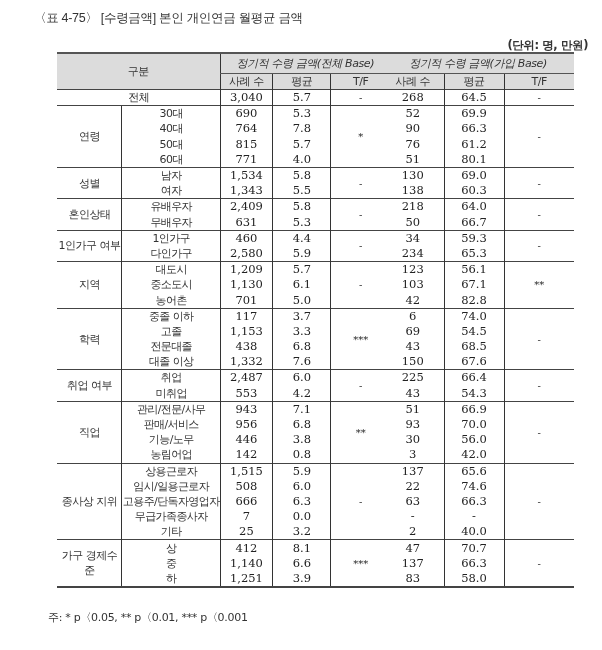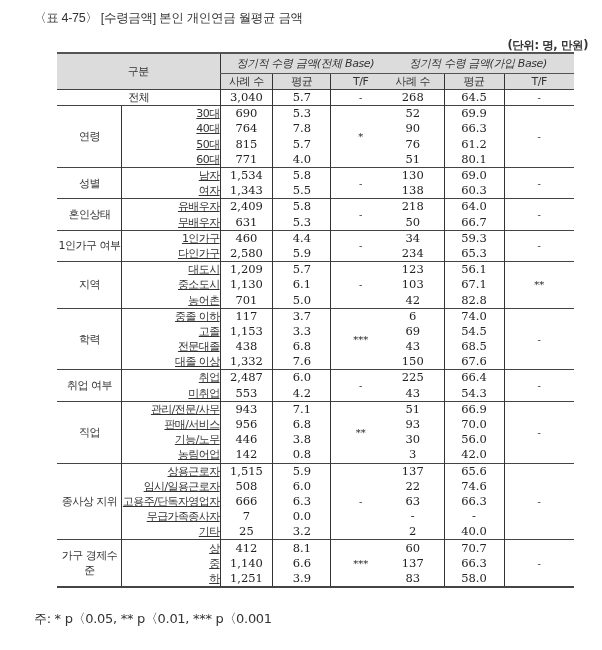--- a/index.html
+++ b/index.html
@@ -15,24 +15,24 @@
   th { background:#dcdcdc; font-weight:normal; font-family:"DejaVu Sans","Liberation Sans",sans-serif;
        font-size:11px; color:#333; letter-spacing:-0.4px; padding:0; }
   td { padding:0; height:15.2px; line-height:15px; text-align:center; }
   .top { border-top:2px solid #555; }
   .hsep { border-bottom:1px solid #555;font-style:italic; }
   .vl { border-left:1.3px solid #333; }
   .gb td, td.gb { border-top:1.3px solid #444; }
   .bottom td { border-bottom:2px solid #444; }
   .cat { text-align:center; font-family:"DejaVu Sans","Liberation Sans",sans-serif; font-size:11px;
          letter-spacing:-0.5px; color:#333; padding-left:1px; }
-  .sub { text-align:right; font-family:"DejaVu Sans","Liberation Sans",sans-serif; font-size:11px;
-         letter-spacing:-0.6px; color:#333; padding-left:1px; white-space:nowrap;text-decoration:underline; }
+  .sub { text-align:center; font-family:"DejaVu Sans","Liberation Sans",sans-serif; font-size:11px;
+         letter-spacing:-0.6px; color:#333; padding-left:1px; white-space:nowrap; }
   .sig { font-size:10px; }
-  .note { position:absolute; left:34px; top:610px; font-size:13px; color:#333;
+  .note { position:absolute; left:48px; top:610px; font-size:11px; color:#333;
           font-family:"DejaVu Sans","Liberation Sans",sans-serif; letter-spacing:-0.3px; }
 </style>
 </head>
 <body>
 
 <div class="title">〈표 4-75〉 [수령금액] 본인 개인연금 월평균 금액</div>
 <div class="unit">(단위: 명, 만원)</div>
 
 <table id="t1">
   <colgroup>
@@ -375,21 +375,21 @@
       </tr>
       <tr>
         <td>-</td>
         <td class="vl">-</td>
       </tr>
       <tr>
         <td>2</td>
         <td class="vl">40.0</td>
       </tr>
       <tr>
-        <td class="gb">60</td>
+        <td class="gb">47</td>
         <td class="vl gb">70.7</td>
         <td class="vl gb sig" rowspan="3" style="border-bottom: 2px solid rgb(68, 68, 68);">-</td>
       </tr>
       <tr>
         <td>137</td>
         <td class="vl">66.3</td>
       </tr>
       <tr class="bottom">
         <td>83</td>
         <td class="vl">58.0</td>

